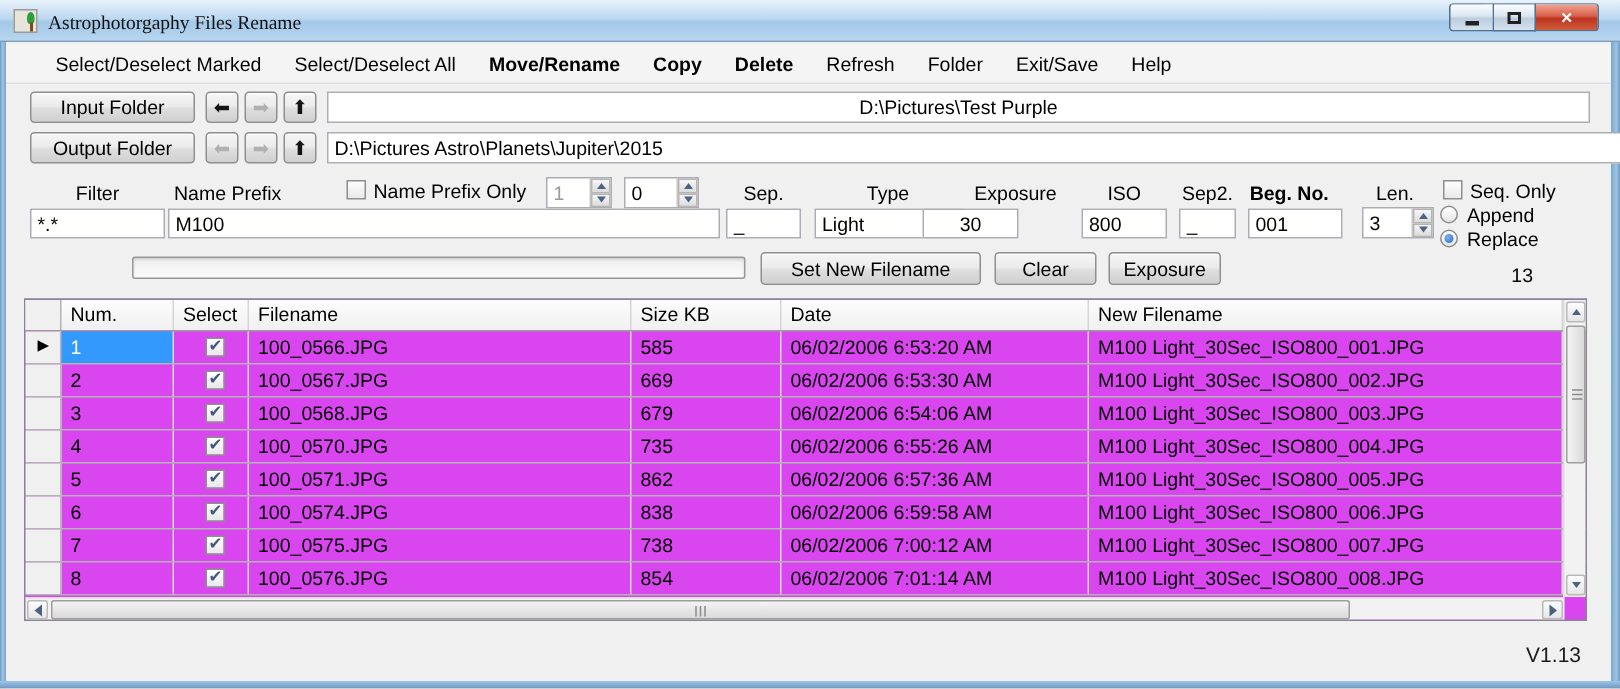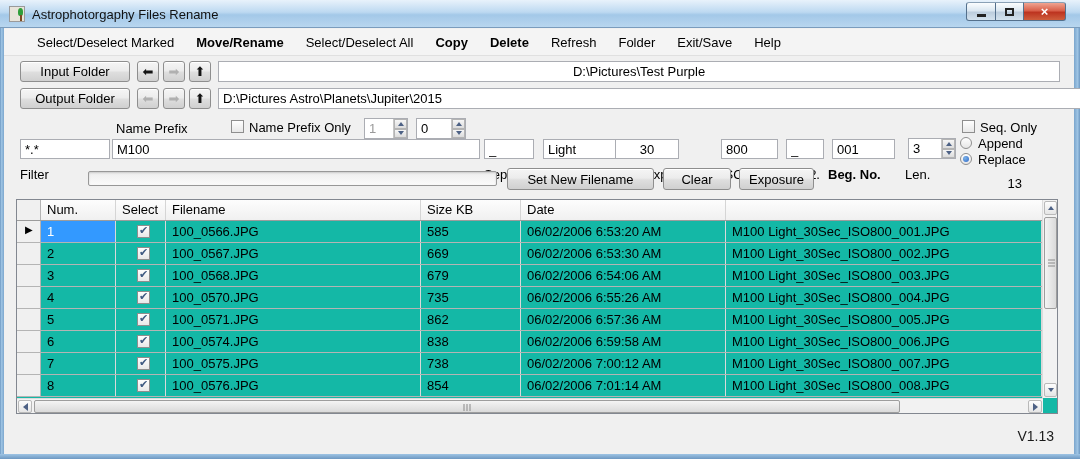--- a/index.html
+++ b/index.html
@@ -11,21 +11,21 @@
   .titlebar { position:absolute; left:0; top:0; width:1080px; height:28px;
     background:linear-gradient(#e8f2fb, #bdd9f1 45%, #a3c8e8 55%, #b8d6ef);
     border-bottom:1px solid #7a9cbd; }
   .border-left, .border-right, .border-bottom { position:absolute; background:linear-gradient(90deg,#6d98c2,#9ec4e4 40%,#7ba6cd); }
   .border-left { left:0; top:28px; bottom:0; width:4px; }
   .border-right { right:0; top:28px; bottom:0; width:6px; background:linear-gradient(90deg,#7ba6cd,#9ec4e4 60%,#6d98c2); }
   .border-bottom { left:0; bottom:0; height:5px; right:0; background:linear-gradient(#9ec4e4,#6d98c2); }
   .app-icon { position:absolute; left:9px; top:6px; width:16px; height:16px; background:#e8e4da; border:1px solid #9a9a9a; }
   .app-icon .leaf { position:absolute; left:8px; top:1px; width:5px; height:8px; background:#2f9e3a; border-radius:50% 50% 40% 40%; }
   .app-icon .trunk { position:absolute; left:10px; top:8px; width:2px; height:6px; background:#7c4a21; }
-  .title-text { position:absolute; left:32px; top:7px; font-size:13px; color:#111; }
+  .title-text { position:absolute; left:32px; top:7px; font-size:13px; color:#111;font-family:Liberation Serif, serif; }
   .win-controls { position:absolute; right:14px; top:2px; display:flex; }
   .wc-btn { height:19px; border:1px solid #54708c; border-top-color:#8aa0b5; display:flex; align-items:center; justify-content:center; }
   .wc-min { width:30px; border-radius:3px 0 0 3px; background:linear-gradient(#fbfdfe,#dbe7f1 45%,#bccddd 55%,#d3e2ee); }
   .wc-max { width:28px; border-left:none; background:linear-gradient(#fbfdfe,#dbe7f1 45%,#bccddd 55%,#d3e2ee); }
   .wc-close { width:42px; border-left:none; border-radius:0 3px 3px 0;
     background:linear-gradient(#f0a492,#d9604a 45%,#bd3420 55%,#cf5e3c); color:#fff; font-size:13px; font-weight:bold; }
   .glyph-min { width:9px; height:3px; background:#222; margin-top:8px; }
   .glyph-max { width:9px; height:8px; border:2px solid #222; }
 
   
@@ -34,21 +34,21 @@
   .menu-item { font-size:13px; color:#000; padding:4px 11px; white-space:nowrap; cursor:default; }
   .menu-item.bold { font-weight:bold; }
 
   
   .btn { position:absolute; border:1px solid #8e8e8e; border-radius:3px; color:#000; font-size:13px;
     background:linear-gradient(#f5f5f5,#ececec 45%,#dedede 55%,#d0d0d0);
     display:flex; align-items:center; justify-content:center; box-shadow:inset 0 1px 0 #fff; }
   .tb { position:absolute; border:1px solid #abadb3; background:#fff; font-family:"Liberation Sans",sans-serif;
     font-size:13px; color:#000; padding:0 4px; outline:none; }
   .lbl { position:absolute; font-size:13px; color:#000; white-space:nowrap; }
-  .lbl.ctr { text-align:left;margin-top:46px; }
+  .lbl.ctr { text-align:center; }
   .arrow-btn { width:22px; height:21px; font-size:12px; }
   .arrow-btn.disabled .ic { color:#b0b0b0; }
   .arrow-btn .ic { color:#141414; font-size:13px; line-height:1; }
   .cb { display:inline-block; width:13px; height:13px; background:linear-gradient(#fefefe,#e8e8e8); border:1px solid #8e8e8e; position:relative; }
   .cb.checked::after { content:"✔"; position:absolute; left:1px; top:-2px; font-size:11px; color:#3f5a82; }
   .radio { display:inline-block; width:12px; height:12px; border:1px solid #8e8e8e; border-radius:50%; background:linear-gradient(#fefefe,#e6e6e6); position:relative; }
   .radio.on::after { content:""; position:absolute; left:2px; top:2px; width:6px; height:6px; border-radius:50%;
     background:radial-gradient(circle at 35% 35%, #7db3e8, #2c67c8); }
   .spinner { position:absolute; height:21px; border:1px solid #abadb3; background:#fff; display:flex; }
   .spinner .val { flex:1; font-size:13px; padding:2px 0 0 4px; }
@@ -59,21 +59,21 @@
   .tri-up    { border-left:3px solid transparent; border-right:3px solid transparent; border-bottom:4px solid #4d6185; }
   .tri-down  { border-left:3px solid transparent; border-right:3px solid transparent; border-top:4px solid #4d6185; }
   .tri-left  { border-top:4px solid transparent; border-bottom:4px solid transparent; border-right:5px solid #4d6185; }
   .tri-right { border-top:4px solid transparent; border-bottom:4px solid transparent; border-left:5px solid #4d6185; }
 
   .progress { position:absolute; left:88px; top:171px; width:409px; height:15px; border:1px solid #989898; border-radius:2px;
     background:linear-gradient(#eee,#fbfbfb); box-shadow:inset 0 1px 2px rgba(0,0,0,.15); }
   .count-lbl { position:absolute; right:58px; top:176px; font-size:13px; }
 
   
-  .table { position:absolute; left:16px; top:199px; width:1042px; height:215px; background:#14b8a6; border:1px solid #828790; }
+  .table { position:absolute; left:16px; top:199px; width:1042px; height:215px; background:#d946ef; border:1px solid #828790; }
   .grid-head, .grid-row { display:grid; grid-template-columns:24px 75px 50px 255px 100px 205px 316px; }
   .grid-head { height:21px; background:linear-gradient(#fdfdfd,#f0f0f0); border-bottom:1px solid #9c9c9c; }
   .grid-head .hc { font-size:13px; color:#000; padding:2px 0 0 6px; border-right:1px solid #d5d5d5; overflow:hidden; white-space:nowrap; }
   .grid-row { height:22px; border-bottom:1px solid #b4b4b4; }
   .grid-row .c { font-size:13px; padding:3px 0 0 6px; border-right:1px solid #d9d9d9; overflow:hidden; white-space:nowrap; }
   .c.rowsel, .hc.rowsel { background:#f0f0f0; border-right:1px solid #b4b4b4; padding-left:8px; font-size:10px; color:#000; }
   .c.num.sel { background:#3399ff; color:#fff; }
   .c.selectcol { display:flex; align-items:center; justify-content:center; padding-top:0; }
 
   .vscroll { position:absolute; right:0; top:0; width:15px; height:198px; background:#f2f2f2; border-left:1px solid #dcdcdc; }
@@ -117,22 +117,22 @@
           <span>×</span>
         </div>
     </div>
   </div>
   <div class="border-left"></div>
   <div class="border-right"></div>
   <div class="border-bottom"></div>
 
   <div class="menubar">
     <span class="menu-item">Select/Deselect Marked</span>
+    <span class="menu-item">Select/Deselect All</span>
     <span class="menu-item bold">Move/Rename</span>
-    <span class="menu-item">Select/Deselect All</span>
     <span class="menu-item bold">Copy</span>
     <span class="menu-item bold">Delete</span>
     <span class="menu-item">Refresh</span>
     <span class="menu-item">Folder</span>
     <span class="menu-item">Exit/Save</span>
     <span class="menu-item">Help</span>
   </div>
 
   <div class="btn" style="left:20px; top:61px; width:110px; height:21px;">Input Folder</div>
   <div class="btn arrow-btn" style="left:137px; top:61px;">
@@ -235,20 +235,21 @@
   <div class="count-lbl">13</div>
 
   <div class="table">
     <div class="grid-head">
       <div class="hc rowsel"></div>
       <div class="hc">Num.</div>
       <div class="hc">Select</div>
       <div class="hc">Filename</div>
       <div class="hc">Size KB</div>
       <div class="hc">Date</div>
+      <div class="hc">New Filename</div>
     </div>
     <div>
     <div class="grid-row">
       <div class="c rowsel">▶</div>
       <div class="c num sel">1</div>
       <div class="c selectcol">
             <span class="cb checked"></span>
           </div>
       <div class="c">100_0566.JPG</div>
       <div class="c">585</div>

